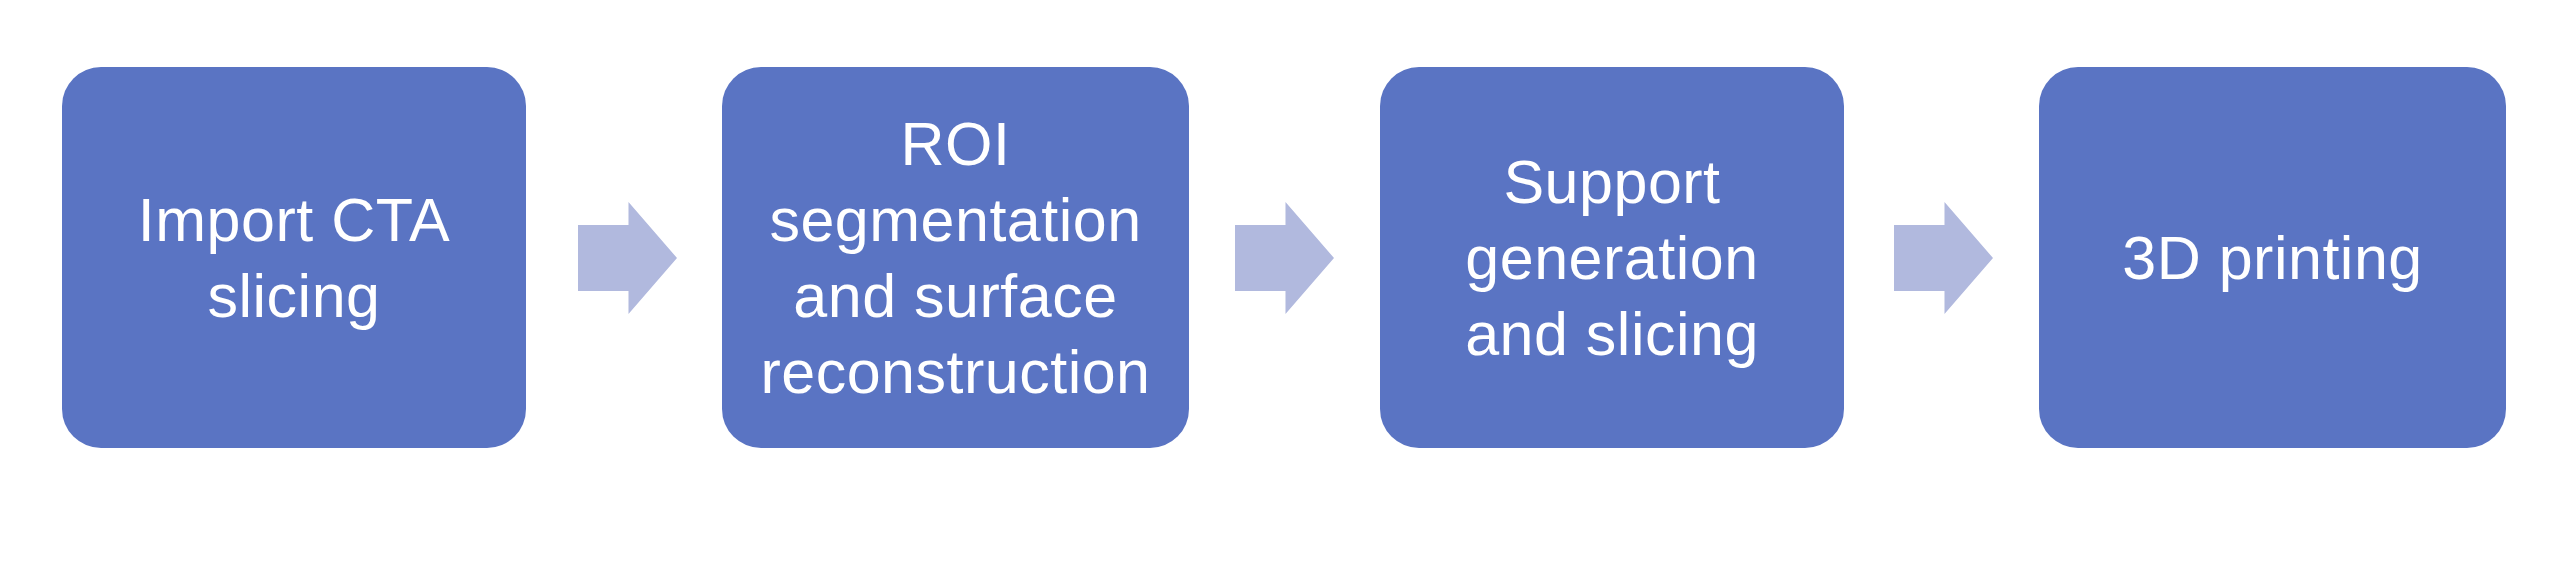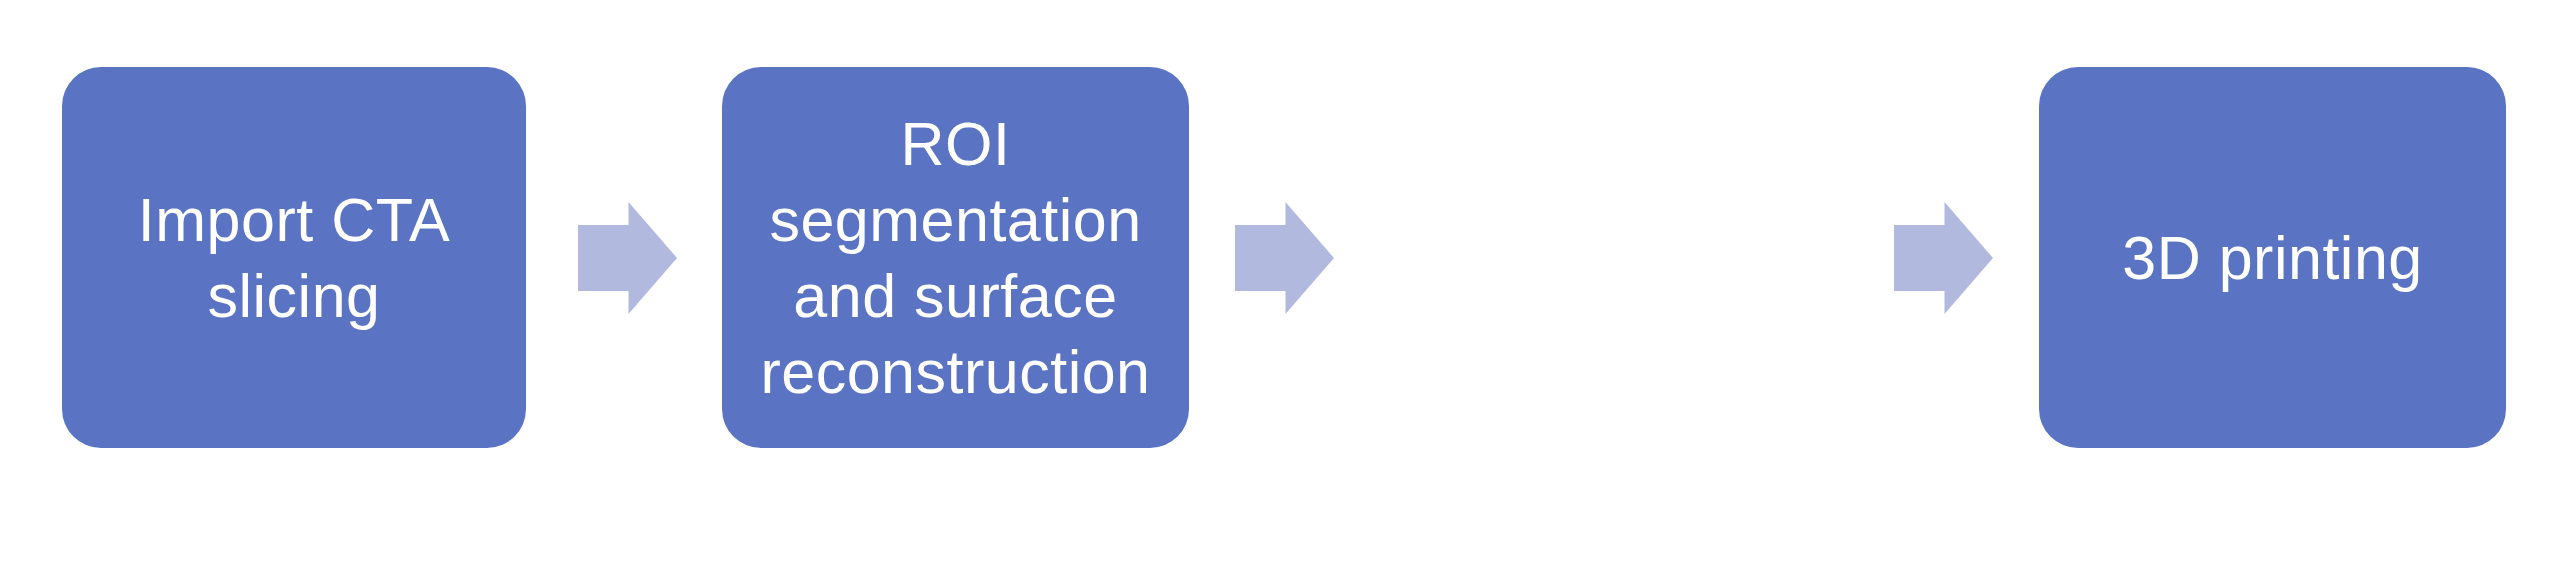--- a/index.html
+++ b/index.html
@@ -66,20 +66,23 @@
   </div>
 
   <div class="flow-arrow arrow-1"></div>
 
   <div class="flow-box box-2">
     <span class="label">ROI segmentation and surface reconstruction</span>
   </div>
 
   <div class="flow-arrow arrow-2"></div>
 
+  <div class="flow-box box-3">
+    <span class="label">Support generation and slicing</span>
+  </div>
 
   <div class="flow-arrow arrow-3"></div>
 
   <div class="flow-box box-4">
     <span class="label">3D printing</span>
   </div>
 
 </div>
 
 

